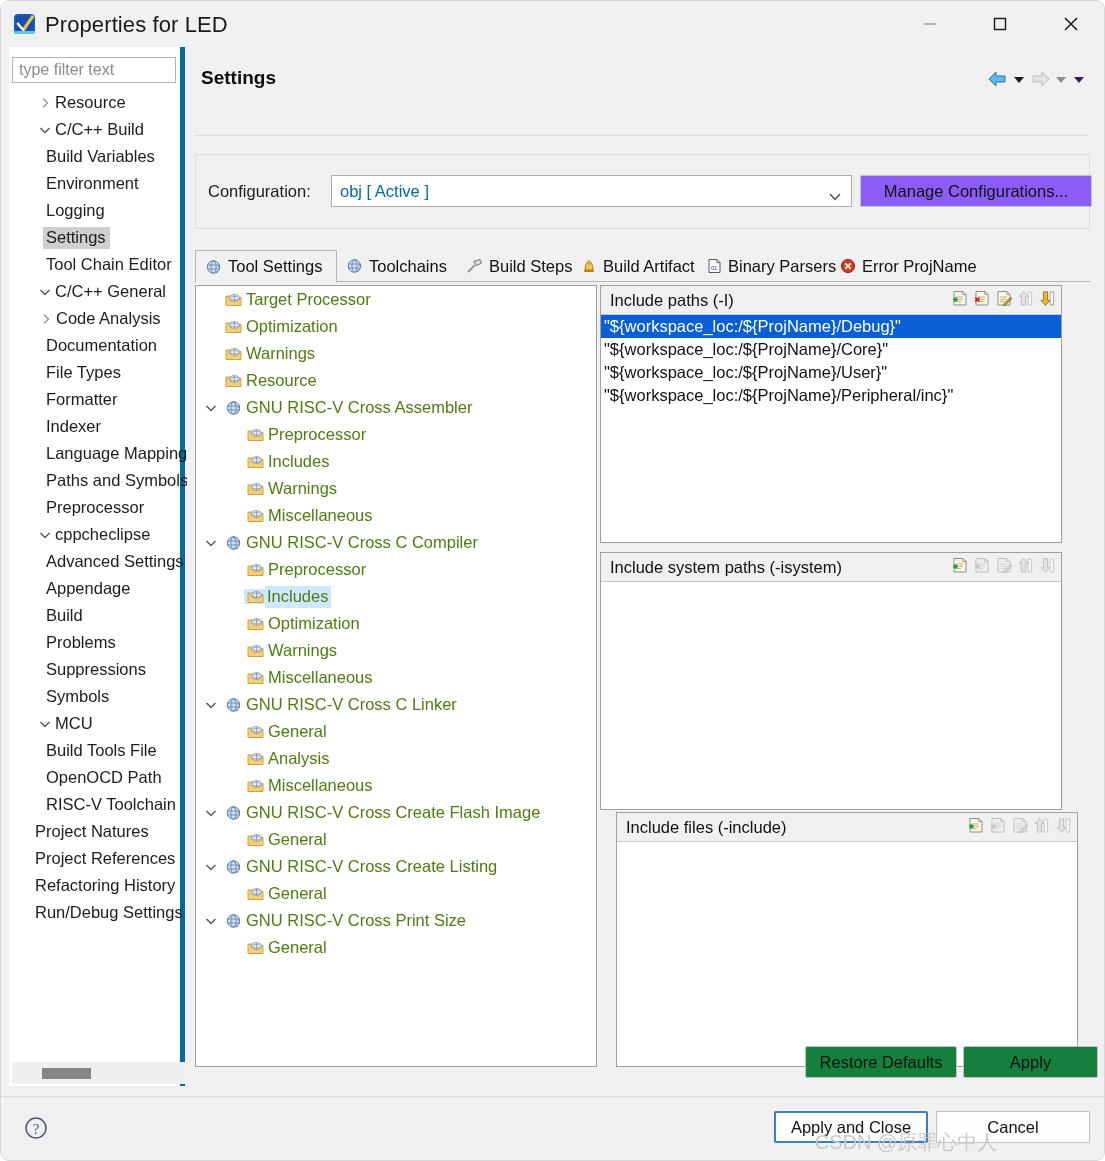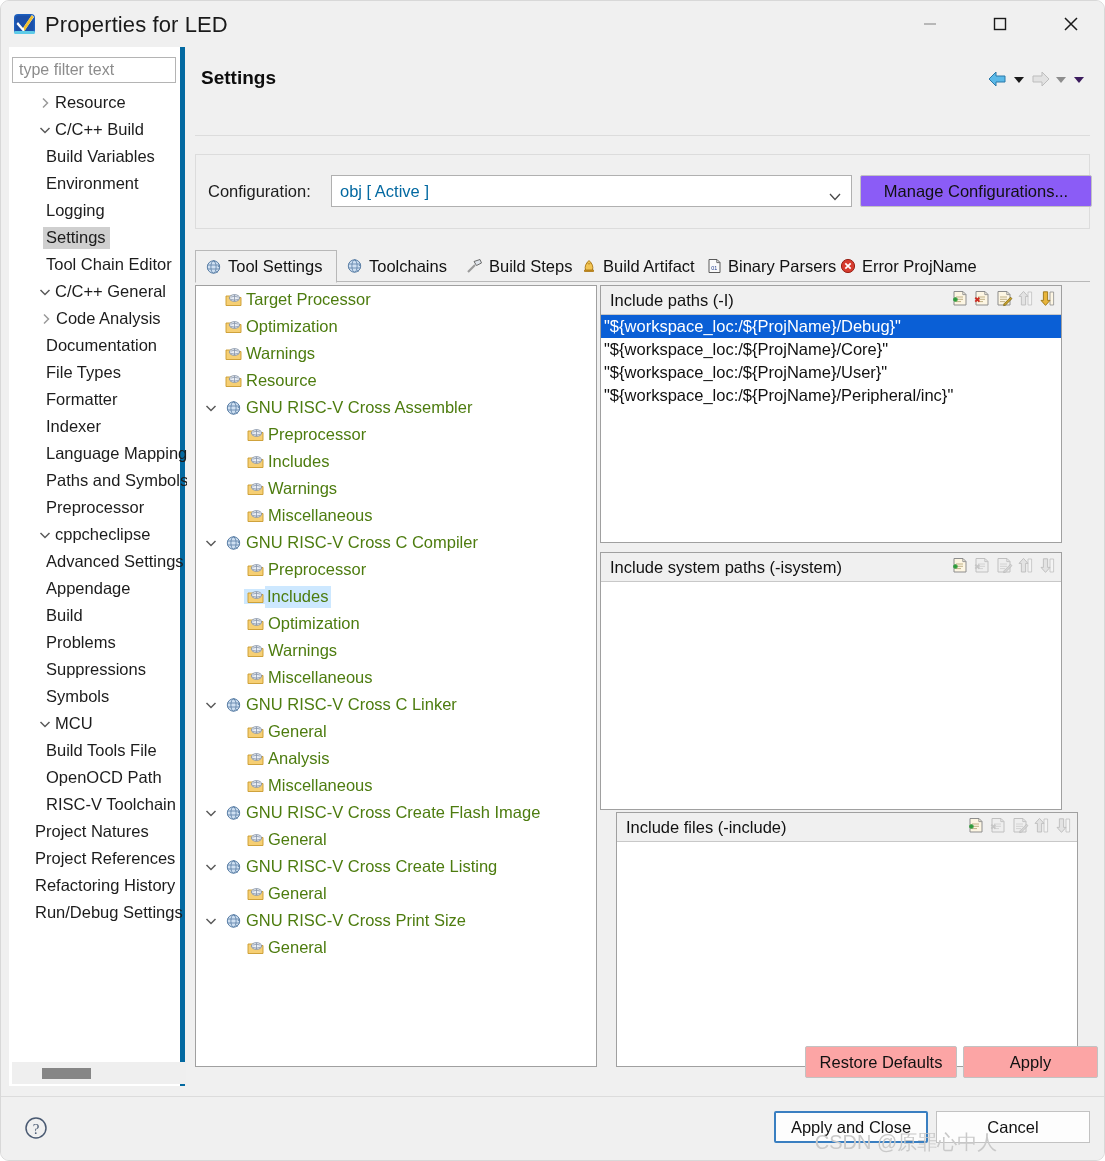--- a/index.html
+++ b/index.html
@@ -178,21 +178,21 @@
   .lpanel-body { position: relative; background: #fff; overflow: hidden; }
   .lrow {
     height: 23px; display: flex; align-items: center;
     font-size: 16.5px; color: #111; padding-left: 3px; white-space: nowrap;
   }
   .lrow.sel { background: #0a5fd6; color: #fff; }
 
   
   .btnrow-1 { position: absolute; left: 186px; top: 1040px; width: 911px; height: 45px; }
   .btn {
-    background: #fca5a5; border: 1px solid #c2c2c2; border-radius: 2px;
+    background: #15803d; border: 1px solid #c2c2c2; border-radius: 2px;
     display: flex; align-items: center; justify-content: center;
     font-size: 16.5px; color: #111;
     position: absolute;
   }
   .btn-restore { left: 618px; top: 5px; width: 152px; height: 32px; }
   .btn-apply { left: 776px; top: 5px; width: 135px; height: 32px; }
 
   .footer {
     position: absolute; left: 0; top: 1095px; width: 1105px; height: 66px;
     background: #f0f0f0; border-top: 1px solid #dcdcdc;

